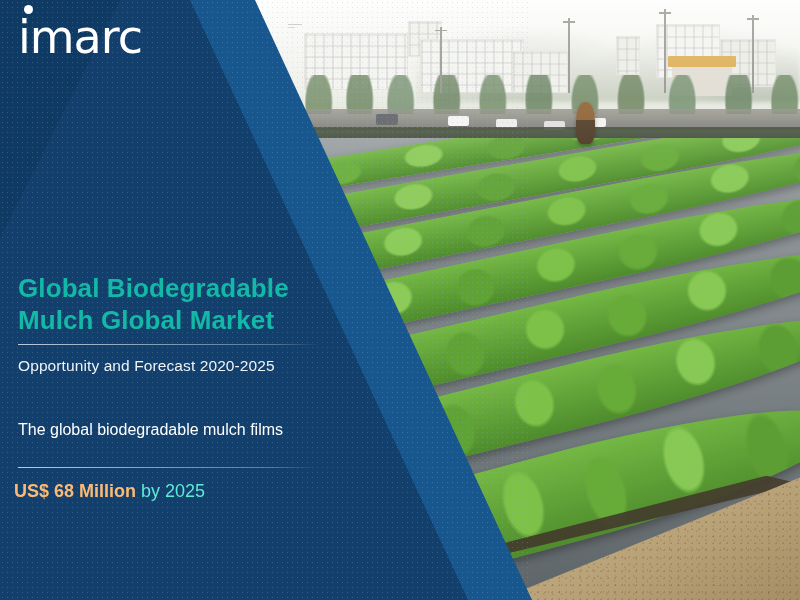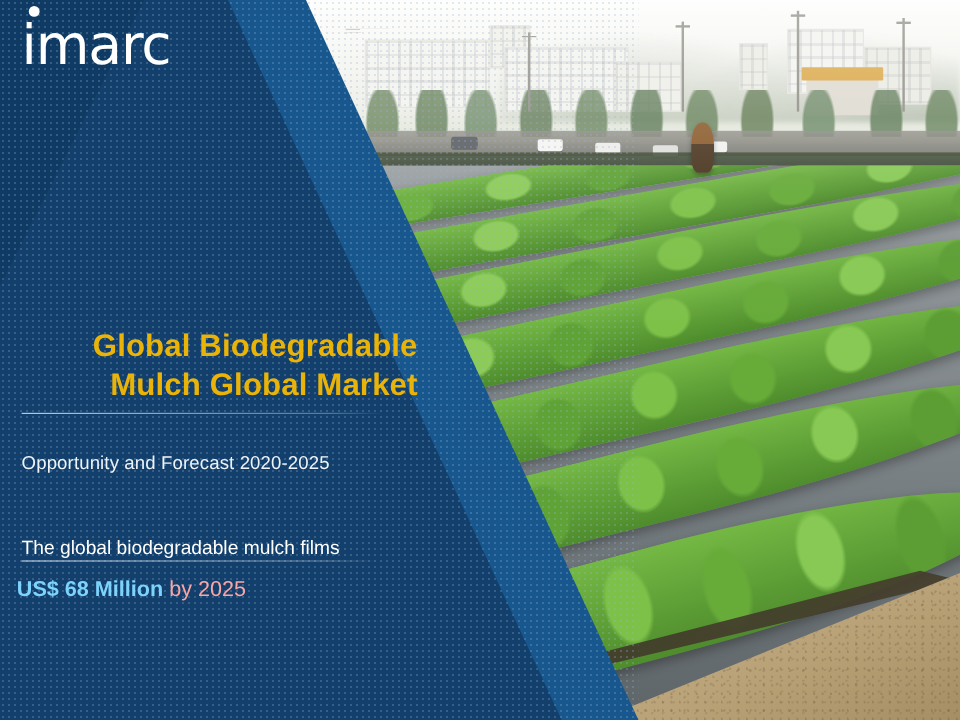--- a/index.html
+++ b/index.html
@@ -221,49 +221,48 @@
     line-height:1;
   }
   .logo .dot{
     position:absolute; left:6px; top:-9px;
     width:9px; height:9px; border-radius:50%; background:#ffffff;
   }
   .logo .word{ position:relative; }
 
   .title {
     position:absolute; left:18px; top:273px; width:330px;
-    color:#eab308;
+    color:#14b8a6;
     font-size:26px; font-weight:bold; line-height:1.22;
     letter-spacing:.1px;
-    text-align:right;
   }
   .rule {
     position:absolute; left:18px;
     height:1px;
     background:linear-gradient(90deg, rgba(214,226,238,.85), rgba(214,226,238,.35) 85%, rgba(214,226,238,0));
   }
   .rule-1 { top:344px; width:302px; }
   .rule-2 { top:467px; width:297px; }
 
   .subtitle {
     position:absolute; left:18px; top:357px; width:340px;
-    color:#eef3f8; font-size:15.5px; font-weight:400; letter-spacing:.1px;margin-top:21px;
+    color:#eef3f8; font-size:15.5px; font-weight:400; letter-spacing:.1px;
   }
 
   .lede {
     position:absolute; left:18px; top:418px; width:345px;
-    color:#ffffff; font-size:16px; font-weight:400; line-height:1.45;margin-top:28px;
+    color:#ffffff; font-size:16px; font-weight:400; line-height:1.45;
   }
 
   .figure {
     position:absolute; left:14px; top:481px; width:360px;
     font-size:18px; line-height:1.2; color:#ffffff;
   }
-  .figure .amount{ color:#7dd3fc; font-weight:bold; }
-  .figure .tail{ color:#fca5a5; font-weight:400; }
+  .figure .amount{ color:#fdba74; font-weight:bold; }
+  .figure .tail{ color:#5eead4; font-weight:400; }
 </style>
 </head>
 <body>
 
 <div class="canvas">
 
   <div class="photo">
     <div class="ph-sky"></div>
     <div class="ph-hills"></div>
 

